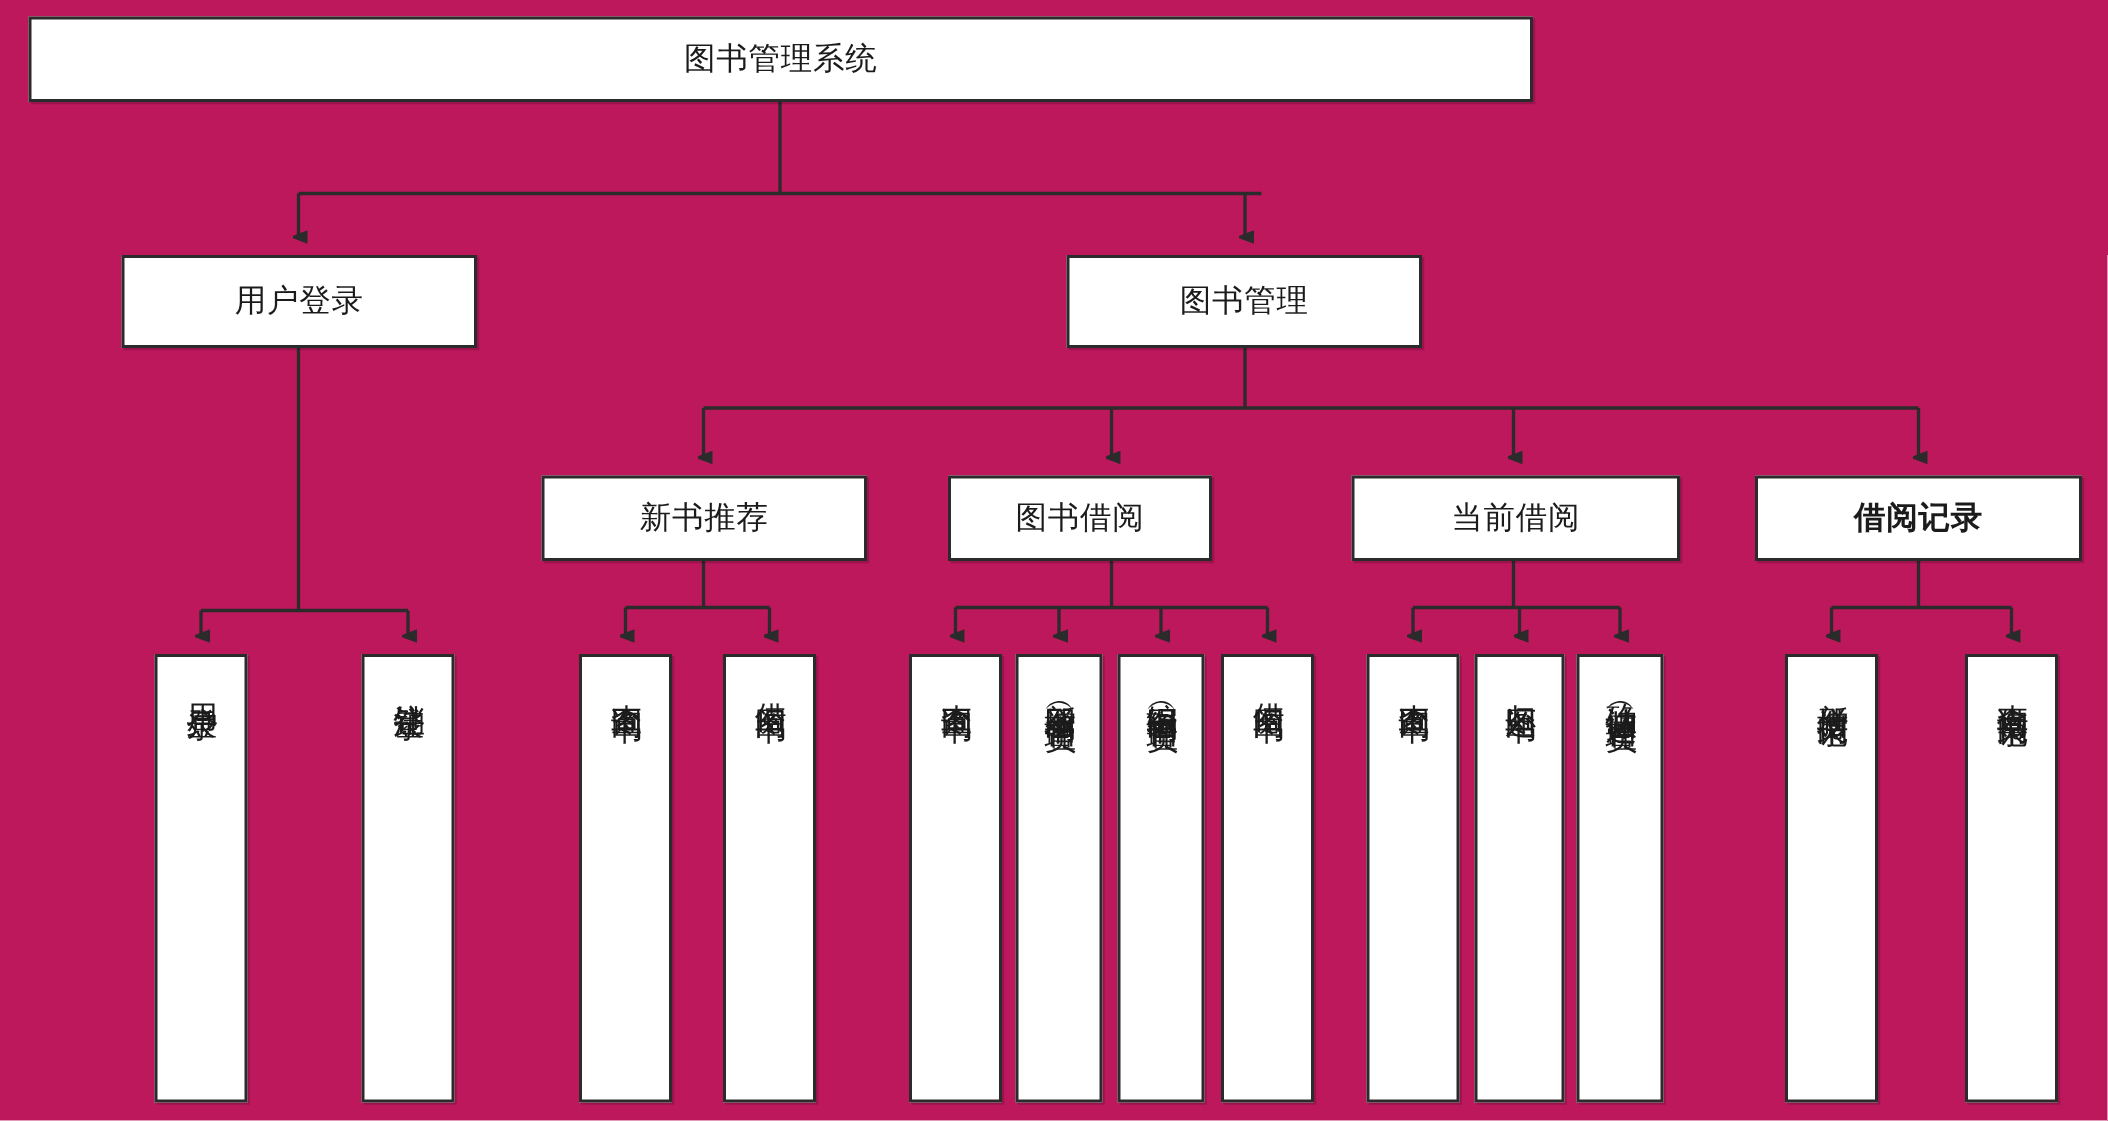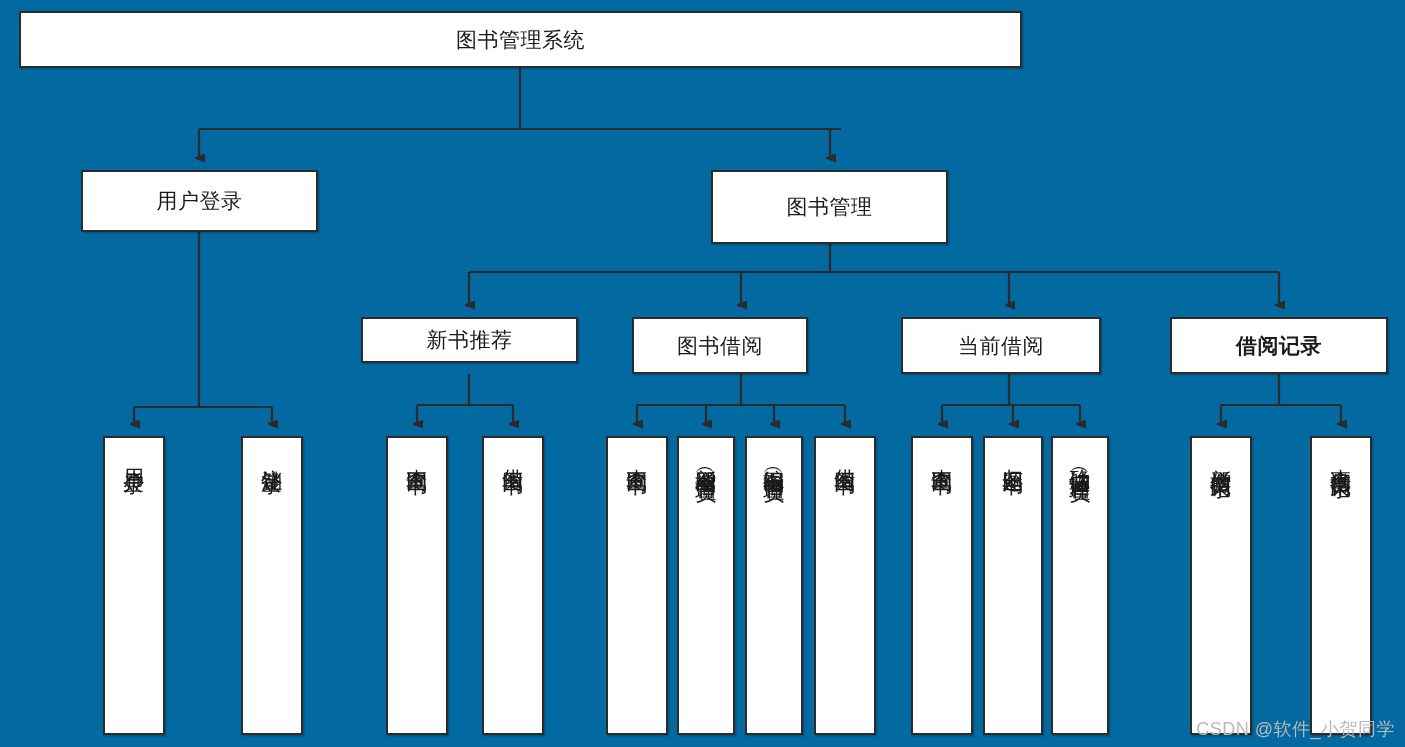--- a/index.html
+++ b/index.html
@@ -4,21 +4,21 @@
 <style>
   html, body {
     margin: 0;
     padding: 0;
     background: #ffffff;
   }
   #canvas {
     position: relative;
     width: 1405px;
     height: 747px;
-    background: #0369a1;
+    background: #be185d;
     font-family: "Liberation Sans", "DejaVu Sans", sans-serif;
     overflow: hidden;
     text-align: center;
   }
   .node {
     position: absolute;
     box-sizing: border-box;
     border: 2px solid #2b2b2b;
     background: #ffffff;
     display: flex;
@@ -123,31 +123,31 @@
     <path class="lk" d="M1341,405 L1341,424" marker-end="url(#arrow)"></path>
   </svg>
 
   <div class="node node-h" style="left:19px; top:11px; width:1003px; height:57px;">
     <span class="label">图书管理系统</span>
   </div>
 
   <div class="node node-h" style="left:81px; top:170px; width:237px; height:62px;">
     <span class="label">用户登录</span>
   </div>
-  <div class="node node-h" style="left:711px; top:170px; width:237px; height:74px;">
+  <div class="node node-h" style="left:711px; top:170px; width:237px; height:62px;">
     <span class="label">图书管理</span>
   </div>
 
-  <div class="node node-h" style="left:361px; top:317px; width:217px; height:46px;">
+  <div class="node node-h" style="left:361px; top:317px; width:217px; height:57px;">
     <span class="label">新书推荐</span>
   </div>
   <div class="node node-h" style="left:632px; top:317px; width:176px; height:57px;">
     <span class="label">图书借阅</span>
   </div>
-  <div class="node node-h" style="left:901px; top:317px; width:200px; height:57px;">
+  <div class="node node-h" style="left:901px; top:317px; width:219px; height:57px;">
     <span class="label">当前借阅</span>
   </div>
   <div class="node node-h" style="left:1170px; top:317px; width:218px; height:57px;font-weight:bold;">
     <span class="label">借阅记录</span>
   </div>
 
   <div class="node node-v" style="left:103px; top:436px; width:62px; height:299px;">
     <span class="label">用户登录</span>
   </div>
   <div class="node node-v" style="left:241px; top:436px; width:62px; height:299px;">
@@ -180,14 +180,13 @@
   <div class="node node-v" style="left:1051px; top:436px; width:58px; height:299px;">
     <span class="label">确认归还（管理员）</span>
   </div>
   <div class="node node-v" style="left:1190px; top:436px; width:62px; height:299px;">
     <span class="label">新增借阅记录</span>
   </div>
   <div class="node node-v" style="left:1310px; top:436px; width:62px; height:299px;">
     <span class="label">查询借阅记录</span>
   </div>
 
-  <div class="watermark">CSDN @软件_小贺同学</div>
 </div>
 
 </body></html>

